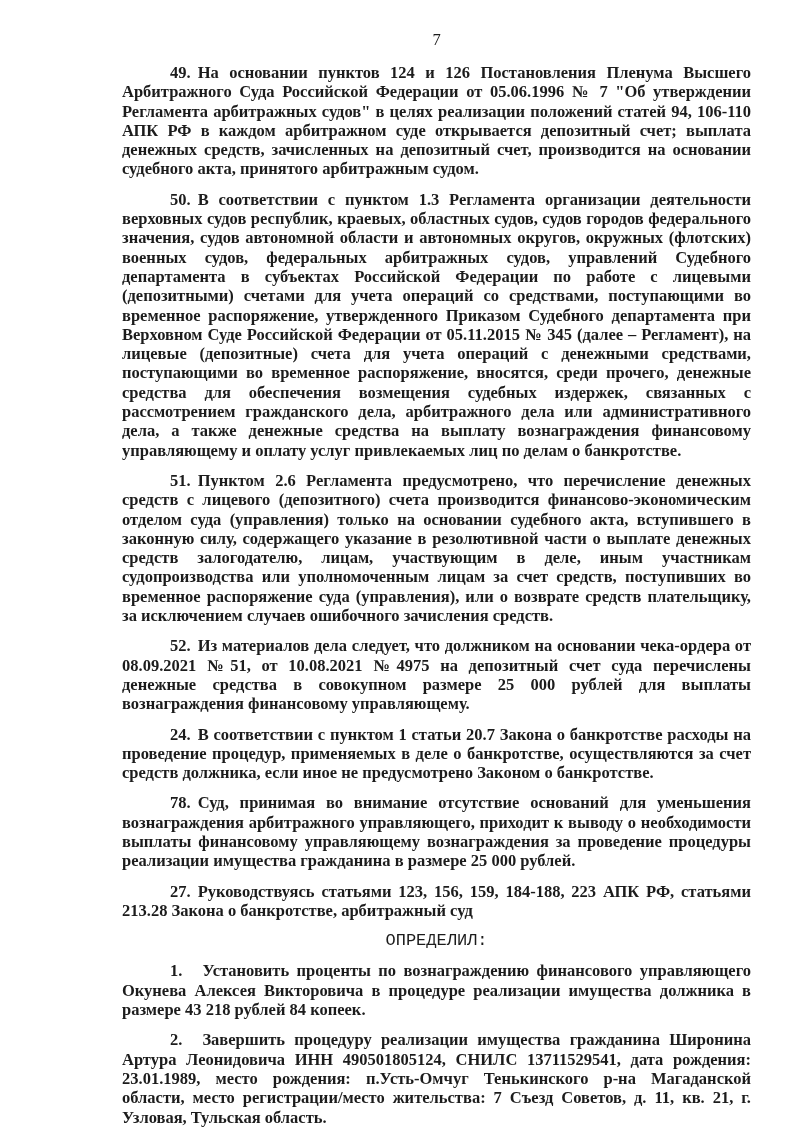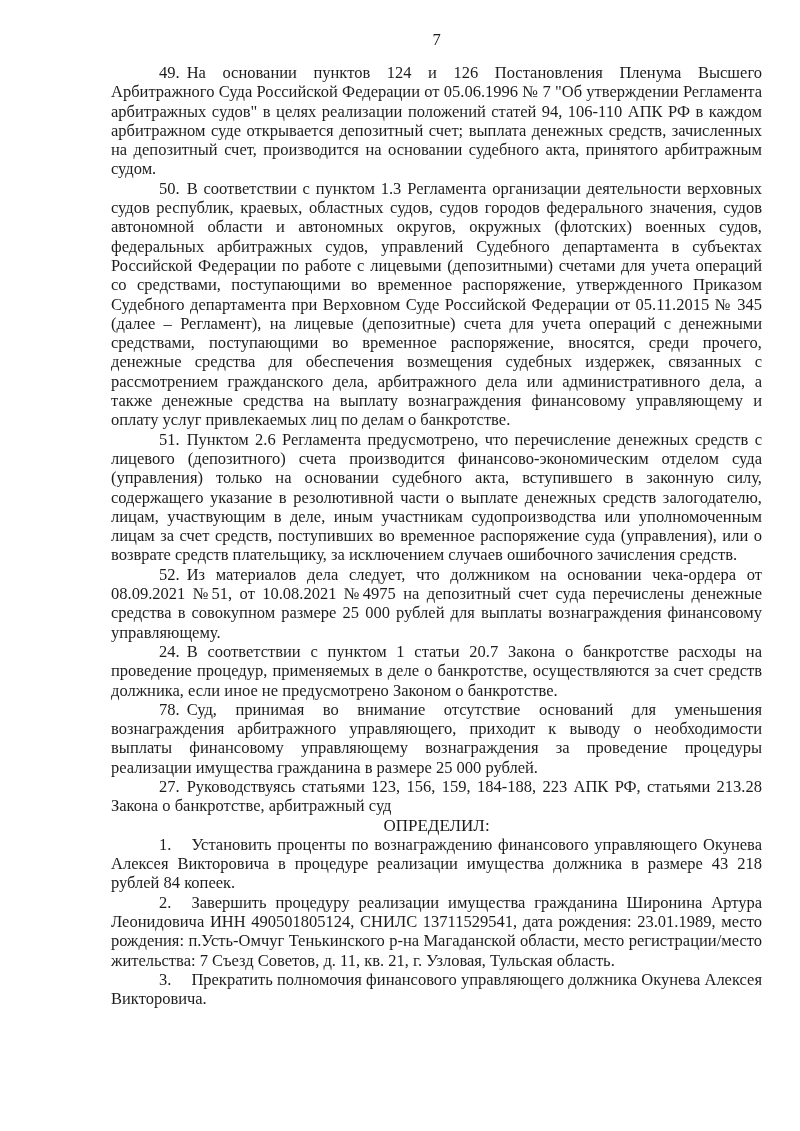--- a/index.html
+++ b/index.html
@@ -28,35 +28,37 @@
       line-height: 20px;
       margin-bottom: 13px;
     }
     .content {
       width: 651px;
       font-size: 16.5px;
       line-height: 19.3px;
       text-align: justify;
     }
     .para {
-      margin: 0;
+      margin: 11px;
       text-indent: 48px;
+      font-weight: bold;
     }
     .pnum {
       margin-right: 7px;
     }
     .item-num {
       margin-right: 20px;
     }
     .heading {
       margin: 0;
       text-align: center;
       text-indent: 0;
       font-size: 17px;
       line-height: 19.3px;
+      font-family: Liberation Mono, monospace;
     }
   </style>
 </head>
 <body>
 
 <div class="page">
 
   <div class="page-number">7</div>
 
   <div class="content">

